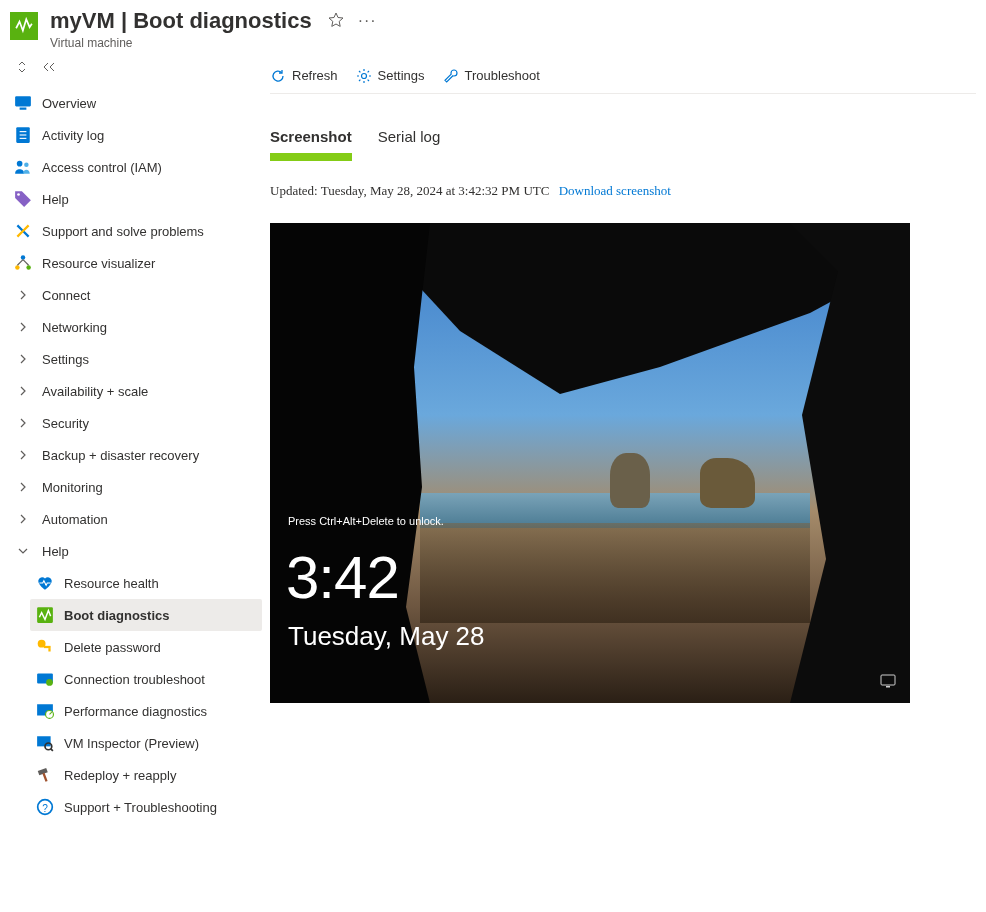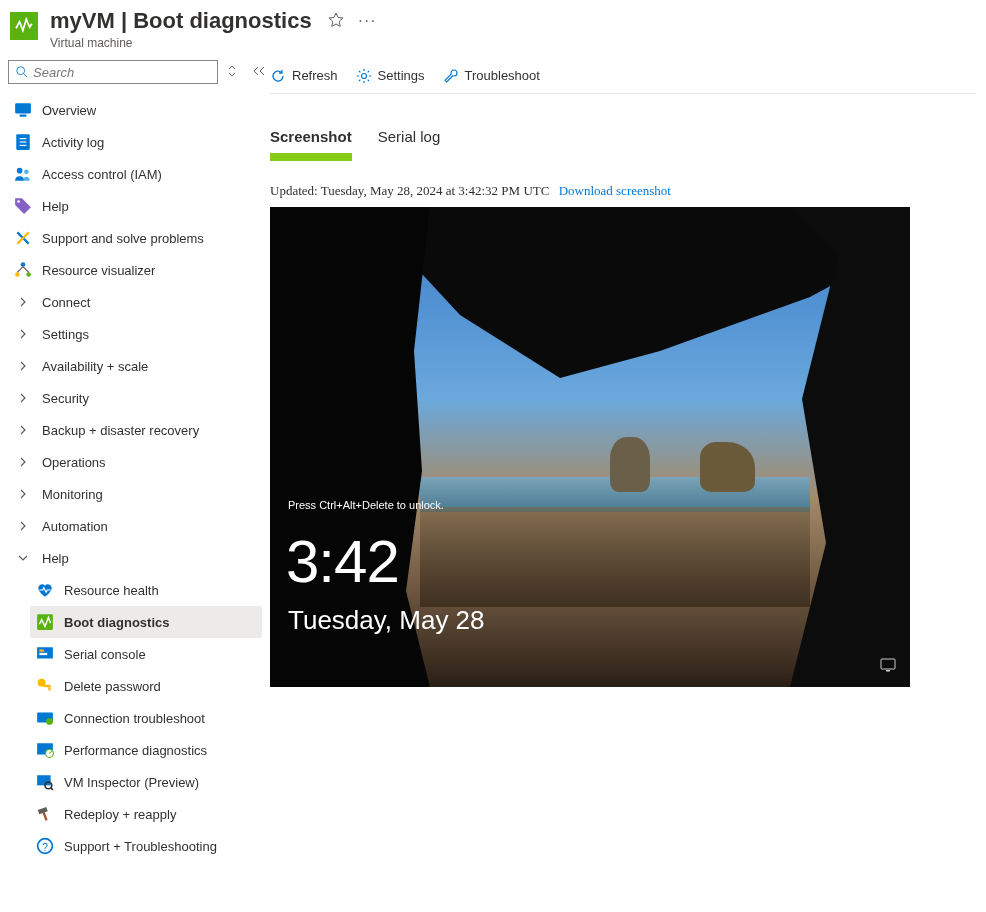--- a/index.html
+++ b/index.html
@@ -39,21 +39,21 @@
 .tool-btn svg { width: 16px; height: 16px; margin-right: 6px; }
 .tool-btn .tlabel { font-size: 13px; }
 
 .tabs { display: flex; margin-top: 30px; }
 .tab { font-size: 15px; padding: 4px 0 8px 0; margin-right: 26px; cursor: pointer; color: #323130; }
 .tab.active { font-weight: 600; border-bottom: 8px solid #84cc16; }
 
 .updated-row { margin-top: 22px; font-size: 13px; font-family: Liberation Serif, serif; }
 .updated-row a { color: #0078d4; text-decoration: none; margin-left: 6px; cursor: pointer; }
 
-.screenshot { margin-top: 8px; width: 640px; height: 480px; position: relative; background: linear-gradient(to bottom, #3a7bc8 0%, #6aa8dc 40%, #a58b6a 60%, #6d5640 80%, #2a1f15 100%); overflow: hidden; }
+.screenshot { margin-top: 24px; width: 640px; height: 480px; position: relative; background: linear-gradient(to bottom, #3a7bc8 0%, #6aa8dc 40%, #a58b6a 60%, #6d5640 80%, #2a1f15 100%); overflow: hidden; }
 .cave-left { position: absolute; left: 0; top: 0; width: 160px; height: 100%; background: #050505; clip-path: polygon(0 0, 100% 0, 90% 30%, 95% 55%, 85% 80%, 100% 100%, 0 100%); }
 .cave-top { position: absolute; left: 140px; top: 0; width: 500px; height: 180px; background: #0a0a0a; clip-path: polygon(0 0, 100% 0, 100% 20%, 80% 50%, 50% 80%, 30% 95%, 10% 60%, 0 30%); }
 .cave-right { position: absolute; right: 0; top: 0; width: 120px; height: 100%; background: #0c0c0c; clip-path: polygon(100% 0, 100% 100%, 0 100%, 30% 70%, 10% 40%, 40% 10%, 0 0); }
 .beach { position:absolute; left:150px; right:100px; top:300px; height:100px; background: linear-gradient(to bottom, rgba(120,100,70,0.6), rgba(60,45,30,0.9));}
 .sea { position:absolute; left:150px; right:100px; top:270px; height:35px; background: linear-gradient(to bottom, #7aa3b8, #4a7a92);}
 .rock1 { position:absolute; left:340px; top:230px; width:40px; height:55px; background:#6a604a; border-radius:40% 40% 20% 20%;}
 .rock2 { position:absolute; left:430px; top:235px; width:55px; height:50px; background:#6a5a3a; border-radius:30% 50% 20% 20%;}
 .lock-text { position: absolute; left: 18px; top: 292px; color: #fff; font-size: 11px; }
 .lock-time { position: absolute; left: 16px; top: 320px; color: #fff; font-size: 60px; font-weight: 200; font-family: "Segoe UI Light","Segoe UI",sans-serif; letter-spacing: -1px;}
 .lock-date { position: absolute; left: 18px; top: 398px; color: #fff; font-size: 26px; font-weight: 300; }
@@ -78,27 +78,20 @@
       </div>
       <div class="more">···</div>
     </div>
     <div class="subtitle">Virtual machine</div>
   </div>
 </div>
 
 <div class="layout">
   <div class="sidebar">
     <div class="search-row">
-      <div class="search-box">
-        <svg viewBox="0 0 16 16">
-            <circle cx="6.5" cy="6.5" r="4.5" stroke="#0078d4" fill="none" stroke-width="1"></circle>
-            <line x1="10" y1="10" x2="14" y2="14" stroke="#0078d4" stroke-width="1"></line>
-          </svg>
-        <input placeholder="Search" style="">
-      </div>
       <span class="chev-updown">
         <svg width="12" height="14" viewBox="0 0 12 14">
             <path d="M3 5l3-3 3 3M3 9l3 3 3-3" stroke="#605e5c" fill="none" stroke-width="1"></path>
           </svg>
       </span>
       <span class="collapse">
         <svg width="14" height="12" viewBox="0 0 14 12">
             <path d="M6 2L2 6l4 4M12 2L8 6l4 4" stroke="#605e5c" fill="none" stroke-width="1"></path>
           </svg>
       </span>
@@ -173,20 +166,28 @@
           </svg>
         </span>
       <span class="label">Connect</span>
     </div>
     <div class="nav-item">
       <span class="chev">
           <svg width="10" height="10" viewBox="0 0 10 10">
             <path d="M3 1l4 4-4 4" stroke="#605e5c" fill="none" stroke-width="1.2"></path>
           </svg>
         </span>
+      <span class="label">Networking</span>
+    </div>
+    <div class="nav-item">
+      <span class="chev">
+          <svg width="10" height="10" viewBox="0 0 10 10">
+            <path d="M3 1l4 4-4 4" stroke="#605e5c" fill="none" stroke-width="1.2"></path>
+          </svg>
+        </span>
       <span class="label">Settings</span>
     </div>
     <div class="nav-item">
       <span class="chev">
           <svg width="10" height="10" viewBox="0 0 10 10">
             <path d="M3 1l4 4-4 4" stroke="#605e5c" fill="none" stroke-width="1.2"></path>
           </svg>
         </span>
       <span class="label">Availability + scale</span>
     </div>
@@ -198,28 +199,20 @@
         </span>
       <span class="label">Security</span>
     </div>
     <div class="nav-item">
       <span class="chev">
           <svg width="10" height="10" viewBox="0 0 10 10">
             <path d="M3 1l4 4-4 4" stroke="#605e5c" fill="none" stroke-width="1.2"></path>
           </svg>
         </span>
       <span class="label">Backup + disaster recovery</span>
-    </div>
-    <div class="nav-item">
-      <span class="chev">
-          <svg width="10" height="10" viewBox="0 0 10 10">
-            <path d="M3 1l4 4-4 4" stroke="#605e5c" fill="none" stroke-width="1.2"></path>
-          </svg>
-        </span>
-      <span class="label">Operations</span>
     </div>
     <div class="nav-item">
       <span class="chev">
           <svg width="10" height="10" viewBox="0 0 10 10">
             <path d="M3 1l4 4-4 4" stroke="#605e5c" fill="none" stroke-width="1.2"></path>
           </svg>
         </span>
       <span class="label">Monitoring</span>
     </div>
     <div class="nav-item">
@@ -250,30 +243,20 @@
         <span class="label">Resource health</span>
       </div>
       <div class="nav-item selected">
         <span class="icon">
             <svg viewBox="0 0 16 16">
               <rect x="1" y="1" width="14" height="14" rx="1" fill="#59b210"></rect>
               <polyline points="3,10 5,6 8,12 11,4 13,9" stroke="#fff" fill="none" stroke-width="1.3"></polyline>
             </svg>
           </span>
         <span class="label">Boot diagnostics</span>
-      </div>
-      <div class="nav-item">
-        <span class="icon">
-            <svg viewBox="0 0 16 16">
-              <rect x="1" y="2" width="14" height="10" fill="#0078d4"></rect>
-              <rect x="3" y="4" width="4" height="2" fill="#ffb900"></rect>
-              <rect x="3" y="7" width="7" height="2" fill="#fff"></rect>
-            </svg>
-          </span>
-        <span class="label">Serial console</span>
       </div>
       <div class="nav-item">
         <span class="icon">
             <svg viewBox="0 0 16 16">
               <circle cx="5" cy="5" r="3.5" fill="#ffb900"></circle>
               <rect x="7" y="7" width="6" height="2" fill="#ffb900"></rect>
               <rect x="11" y="9" width="2" height="3" fill="#ffb900"></rect>
             </svg>
           </span>
         <span class="label">Delete password</span>

